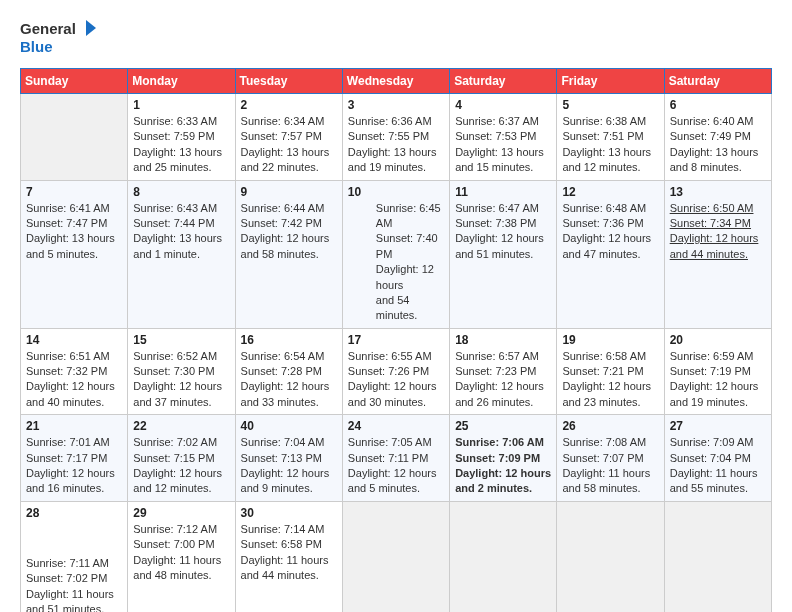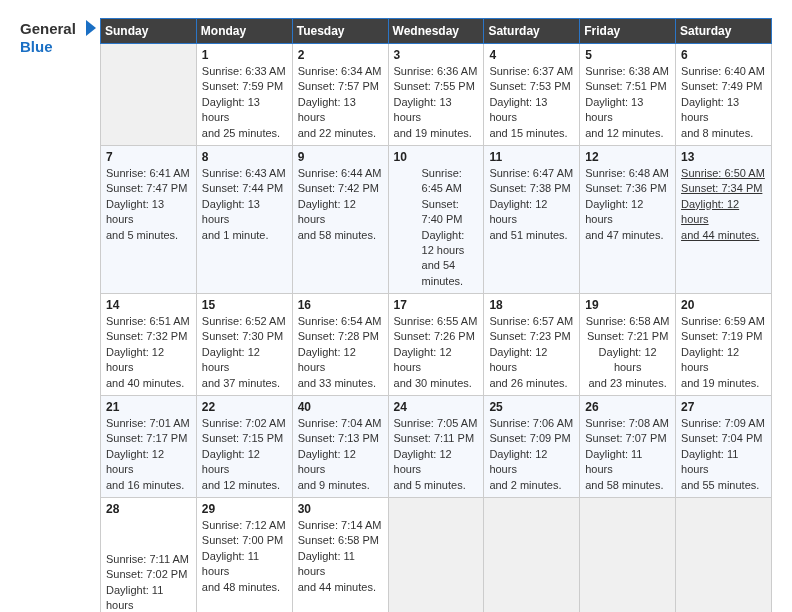--- a/index.html
+++ b/index.html
@@ -8,21 +8,21 @@
       height: 612px;
       font-family: Arial, sans-serif;
       background: #fff;
       overflow: hidden;
     }
     .page {
       width: 792px;
       height: 612px;
       padding: 18px 20px 10px 20px;
       display: flex;
-      flex-direction: row;
+      flex-direction: column;
     }
     .header {
       display: flex;
       justify-content: space-between;
       align-items: flex-start;
       margin-bottom: 10px;
     }
     .logo {
       display: flex;
       align-items: center;
@@ -42,21 +42,21 @@
       color: #555;
       margin-top: 2px;
     }
     .calendar {
       width: 100%;
       border-collapse: collapse;
       flex: 1;
       font-size: 10.5px;
     }
     .calendar thead tr th {
-      background: #404040;
+      background: #ef4444;
       color: #fff;
       padding: 5px 4px;
       text-align: left;
       font-size: 12px;
       font-weight: bold;
       border: 1px solid #2a75c7;
     }
     .calendar tbody tr td {
       border: 1px solid #ccc;
       vertical-align: top;
@@ -246,21 +246,21 @@
           </td>
           <td>
             <div class="day-num">18</div>
             <div class="day-info" style="white-space: pre-line;">Sunrise: 6:57 AM
 Sunset: 7:23 PM
 Daylight: 12 hours
 and 26 minutes.</div>
           </td>
           <td>
             <div class="day-num">19</div>
-            <div class="day-info" style="white-space: pre-line; text-align: center;">Sunrise: 6:58 AM
+            <div class="day-info" style="white-space: pre-line;">Sunrise: 6:58 AM
 Sunset: 7:21 PM
 Daylight: 12 hours
 and 23 minutes.</div>
           </td>
           <td>
             <div class="day-num">20</div>
             <div class="day-info" style="white-space: pre-line;">Sunrise: 6:59 AM
 Sunset: 7:19 PM
 Daylight: 12 hours
 and 19 minutes.</div>
@@ -290,21 +290,21 @@
           </td>
           <td>
             <div class="day-num">24</div>
             <div class="day-info" style="white-space: pre-line;">Sunrise: 7:05 AM
 Sunset: 7:11 PM
 Daylight: 12 hours
 and 5 minutes.</div>
           </td>
           <td>
             <div class="day-num">25</div>
-            <div class="day-info" style="white-space: pre-line;">Sunrise: 7:06 AM
+            <div class="day-info" style="white-space: pre-line; font-weight: bold;">Sunrise: 7:06 AM
 Sunset: 7:09 PM
 Daylight: 12 hours
 and 2 minutes.</div>
           </td>
           <td>
             <div class="day-num">26</div>
             <div class="day-info" style="white-space: pre-line;">Sunrise: 7:08 AM
 Sunset: 7:07 PM
 Daylight: 11 hours
 and 58 minutes.</div>

